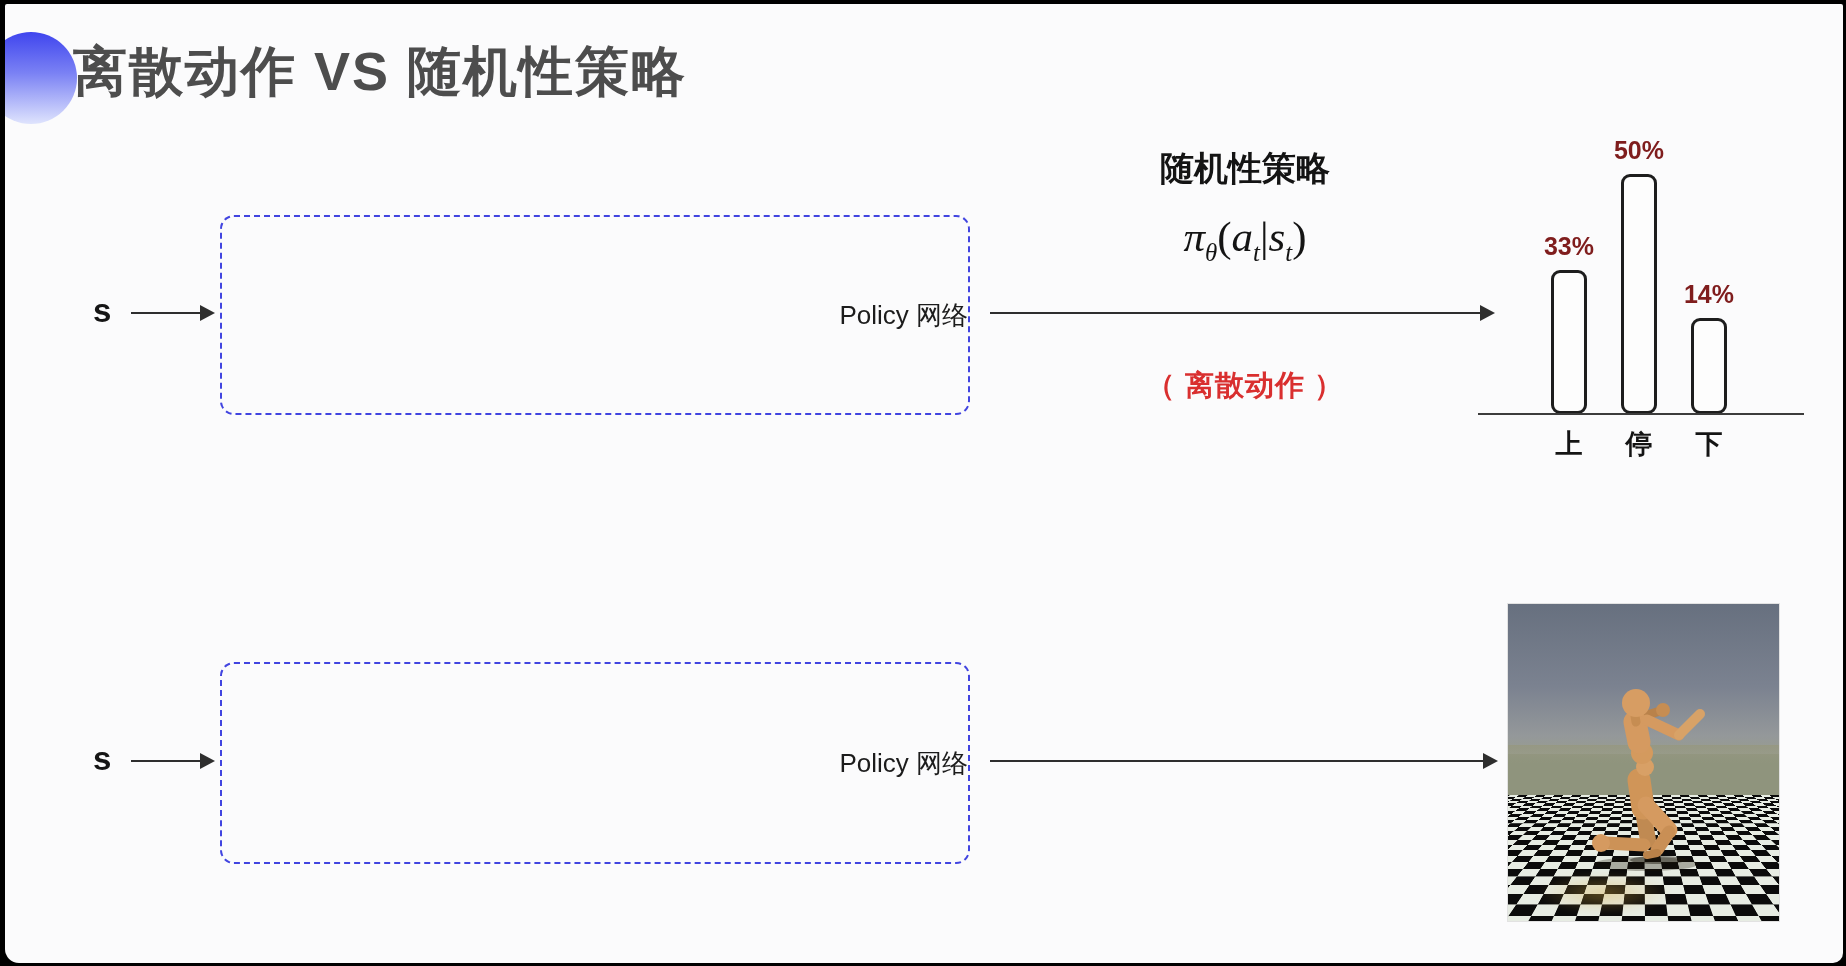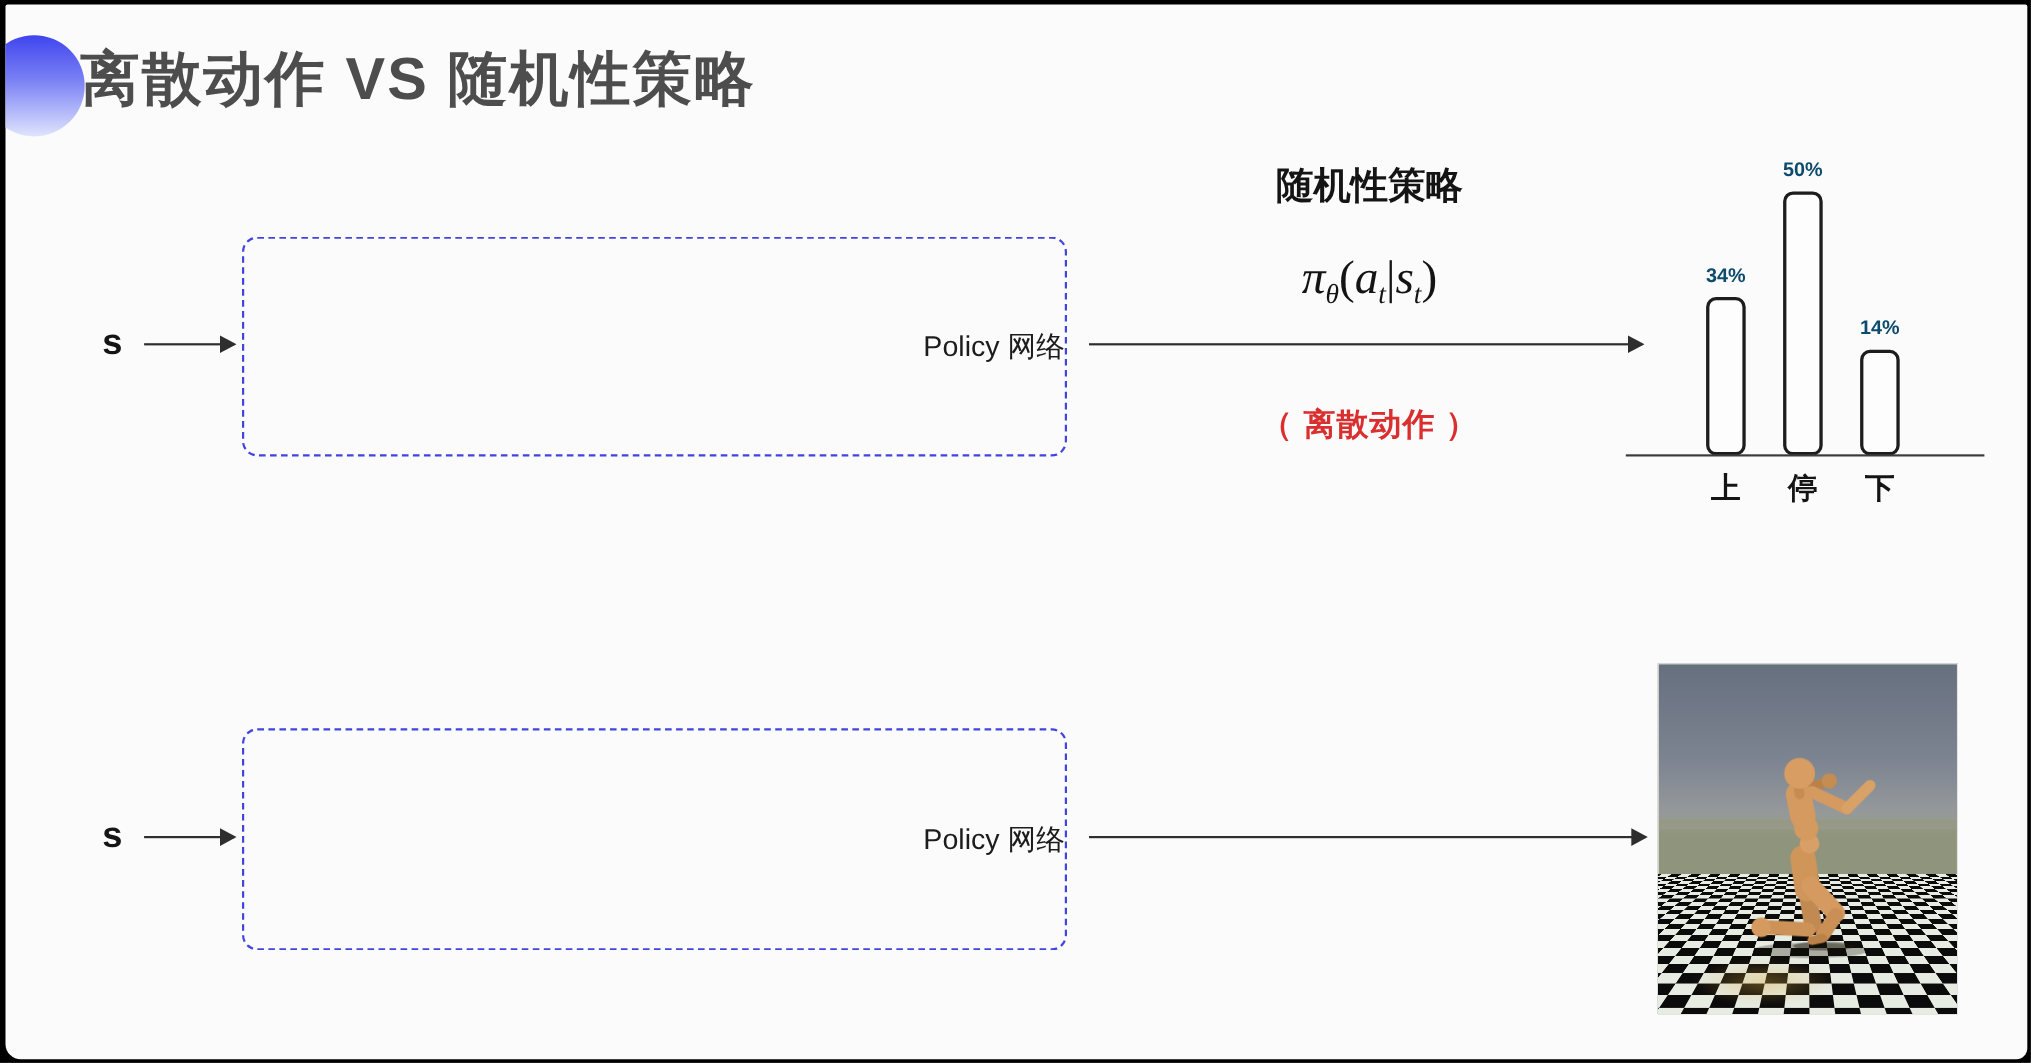--- a/index.html
+++ b/index.html
@@ -33,21 +33,21 @@
   .formula{font-family:"Liberation Serif","DejaVu Serif",serif;font-style:italic;
          font-size:43px;color:#141414;}
   .formula sub{font-size:0.58em;font-style:italic;}
   .formula .upright{font-style:normal;}
   .action-note{font-size:29px;font-weight:700;color:#d92f2f;letter-spacing:1px;}
 
   
   .bar-chart{position:absolute;left:1473px;top:96px;width:326px;height:382px;}
   .bars-row{position:absolute;left:56px;top:0;height:314px;display:flex;align-items:flex-end;}
   .bar-group{width:70px;display:flex;flex-direction:column;align-items:center;justify-content:flex-end;}
-  .bar-value-label{font-size:18px;font-weight:600;color:#0c4a6e;margin-bottom:9px;}
+  .bar-value-label{font-size:25px;font-weight:600;color:#7f1d1d;margin-bottom:9px;}
   .bar{width:36px;border:3px solid #1d1d1d;border-radius:9px;background:#fdfdfd;box-sizing:border-box;}
   .chart-baseline{position:absolute;left:0;right:0;top:313px;height:2px;background:#3c3c3c;}
   .cats-row{position:absolute;left:56px;top:326px;display:flex;}
   .bar-cat{width:70px;text-align:center;font-size:27px;font-weight:600;color:#141414;}
 
   
   .scene{position:absolute;left:1502px;top:599px;width:271px;height:317px;overflow:hidden;
          border:1px solid #e2e2e2;background:#8f947d;}
   .scene-sky{position:absolute;left:0;top:0;width:100%;height:150px;
          background:linear-gradient(180deg,#67707f 0%,#7b8290 55%,#94989a 88%,#999d8e 100%);}
@@ -75,30 +75,30 @@
     <div class="s-label" style="left:88px;top:288px;">s</div>
 
     <div class="arrow" style="left:126px;top:308px;width:82px;"></div>
 
     <div class="policy-box" style="left:215px;top:211px;width:746px;height:196px;">
       <span class="box-label">Policy 网络</span>
     </div>
 
     <div class="center-text policy-type" style="left:1030px;top:142px;">随机性策略</div>
 
-    <div class="center-text formula" style="left:1030px;top:224px;"><span>π</span><sub>θ</sub><span class="upright">(</span><span>a</span><sub>t</sub><span class="upright">|</span><span>s</span><sub>t</sub><span class="upright">)</span></div>
+    <div class="center-text formula" style="left:1030px;top:208px;"><span>π</span><sub>θ</sub><span class="upright">(</span><span>a</span><sub>t</sub><span class="upright">|</span><span>s</span><sub>t</sub><span class="upright">)</span></div>
 
     <div class="arrow" style="left:985px;top:308px;width:503px;"></div>
 
     <div class="center-text action-note" style="left:1030px;top:362px;">（ 离散动作 ）</div>
 
     <div class="bar-chart">
       <div class="bars-row">
           <div class="bar-group">
-            <div class="bar-value-label">34%</div>
+            <div class="bar-value-label">33%</div>
             <div class="bar" style="height: 144px;"></div>
           </div>
           <div class="bar-group">
             <div class="bar-value-label">50%</div>
             <div class="bar" style="height: 240px;"></div>
           </div>
           <div class="bar-group">
             <div class="bar-value-label">14%</div>
             <div class="bar" style="height: 96px;"></div>
           </div>

